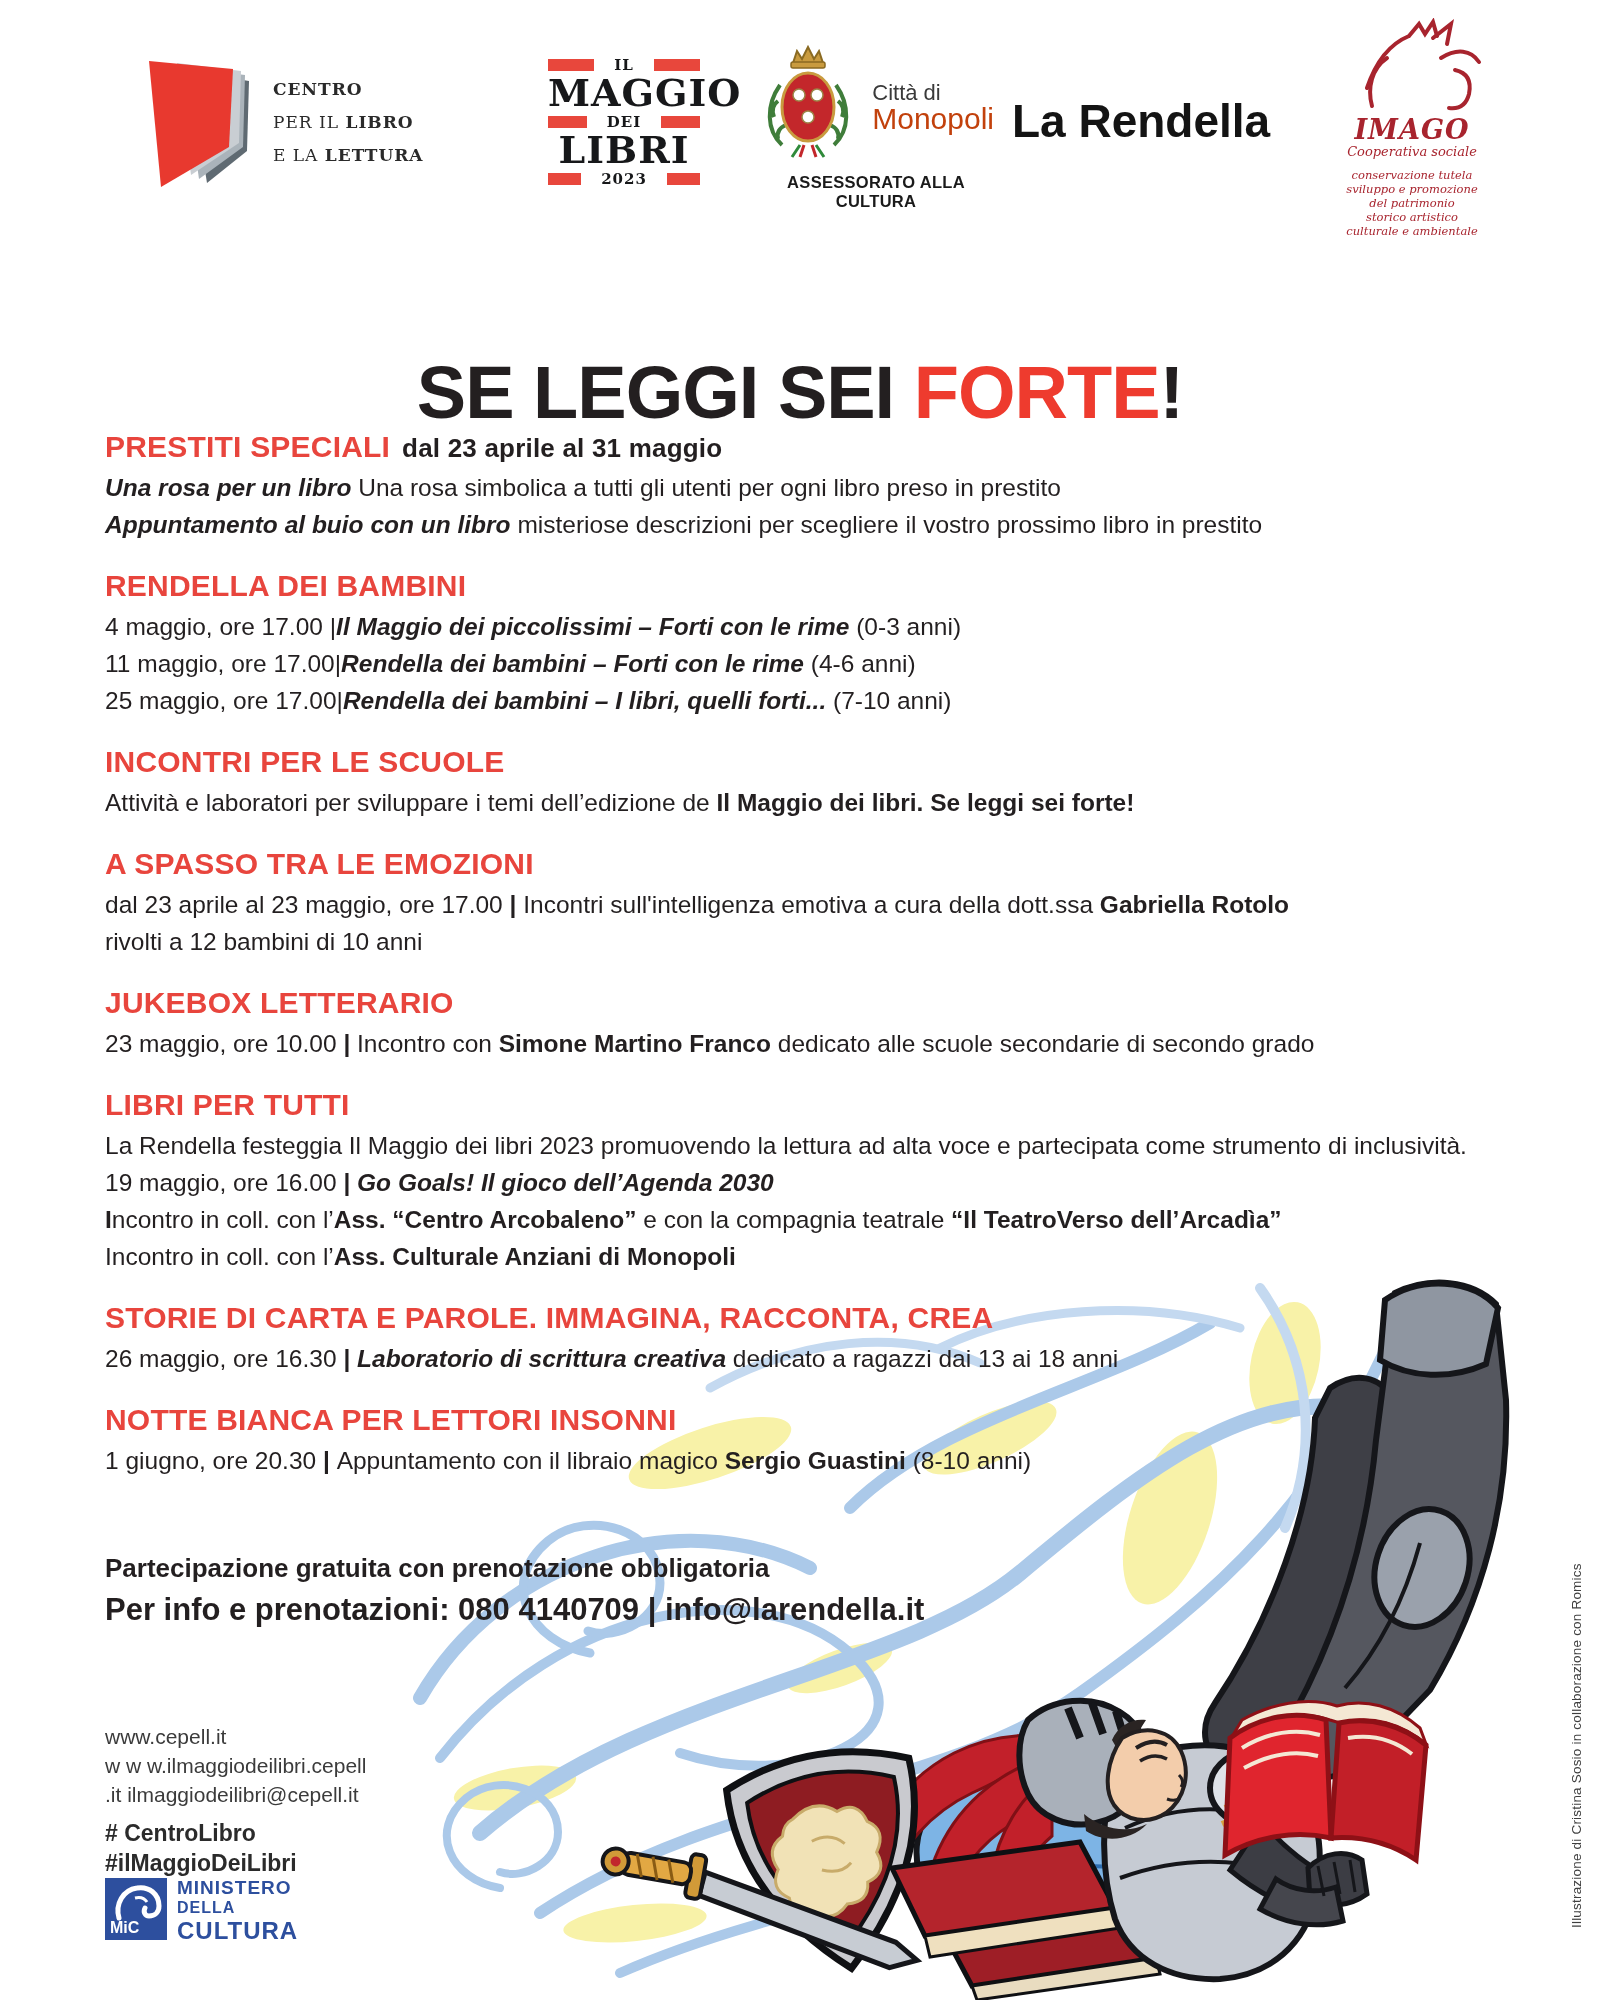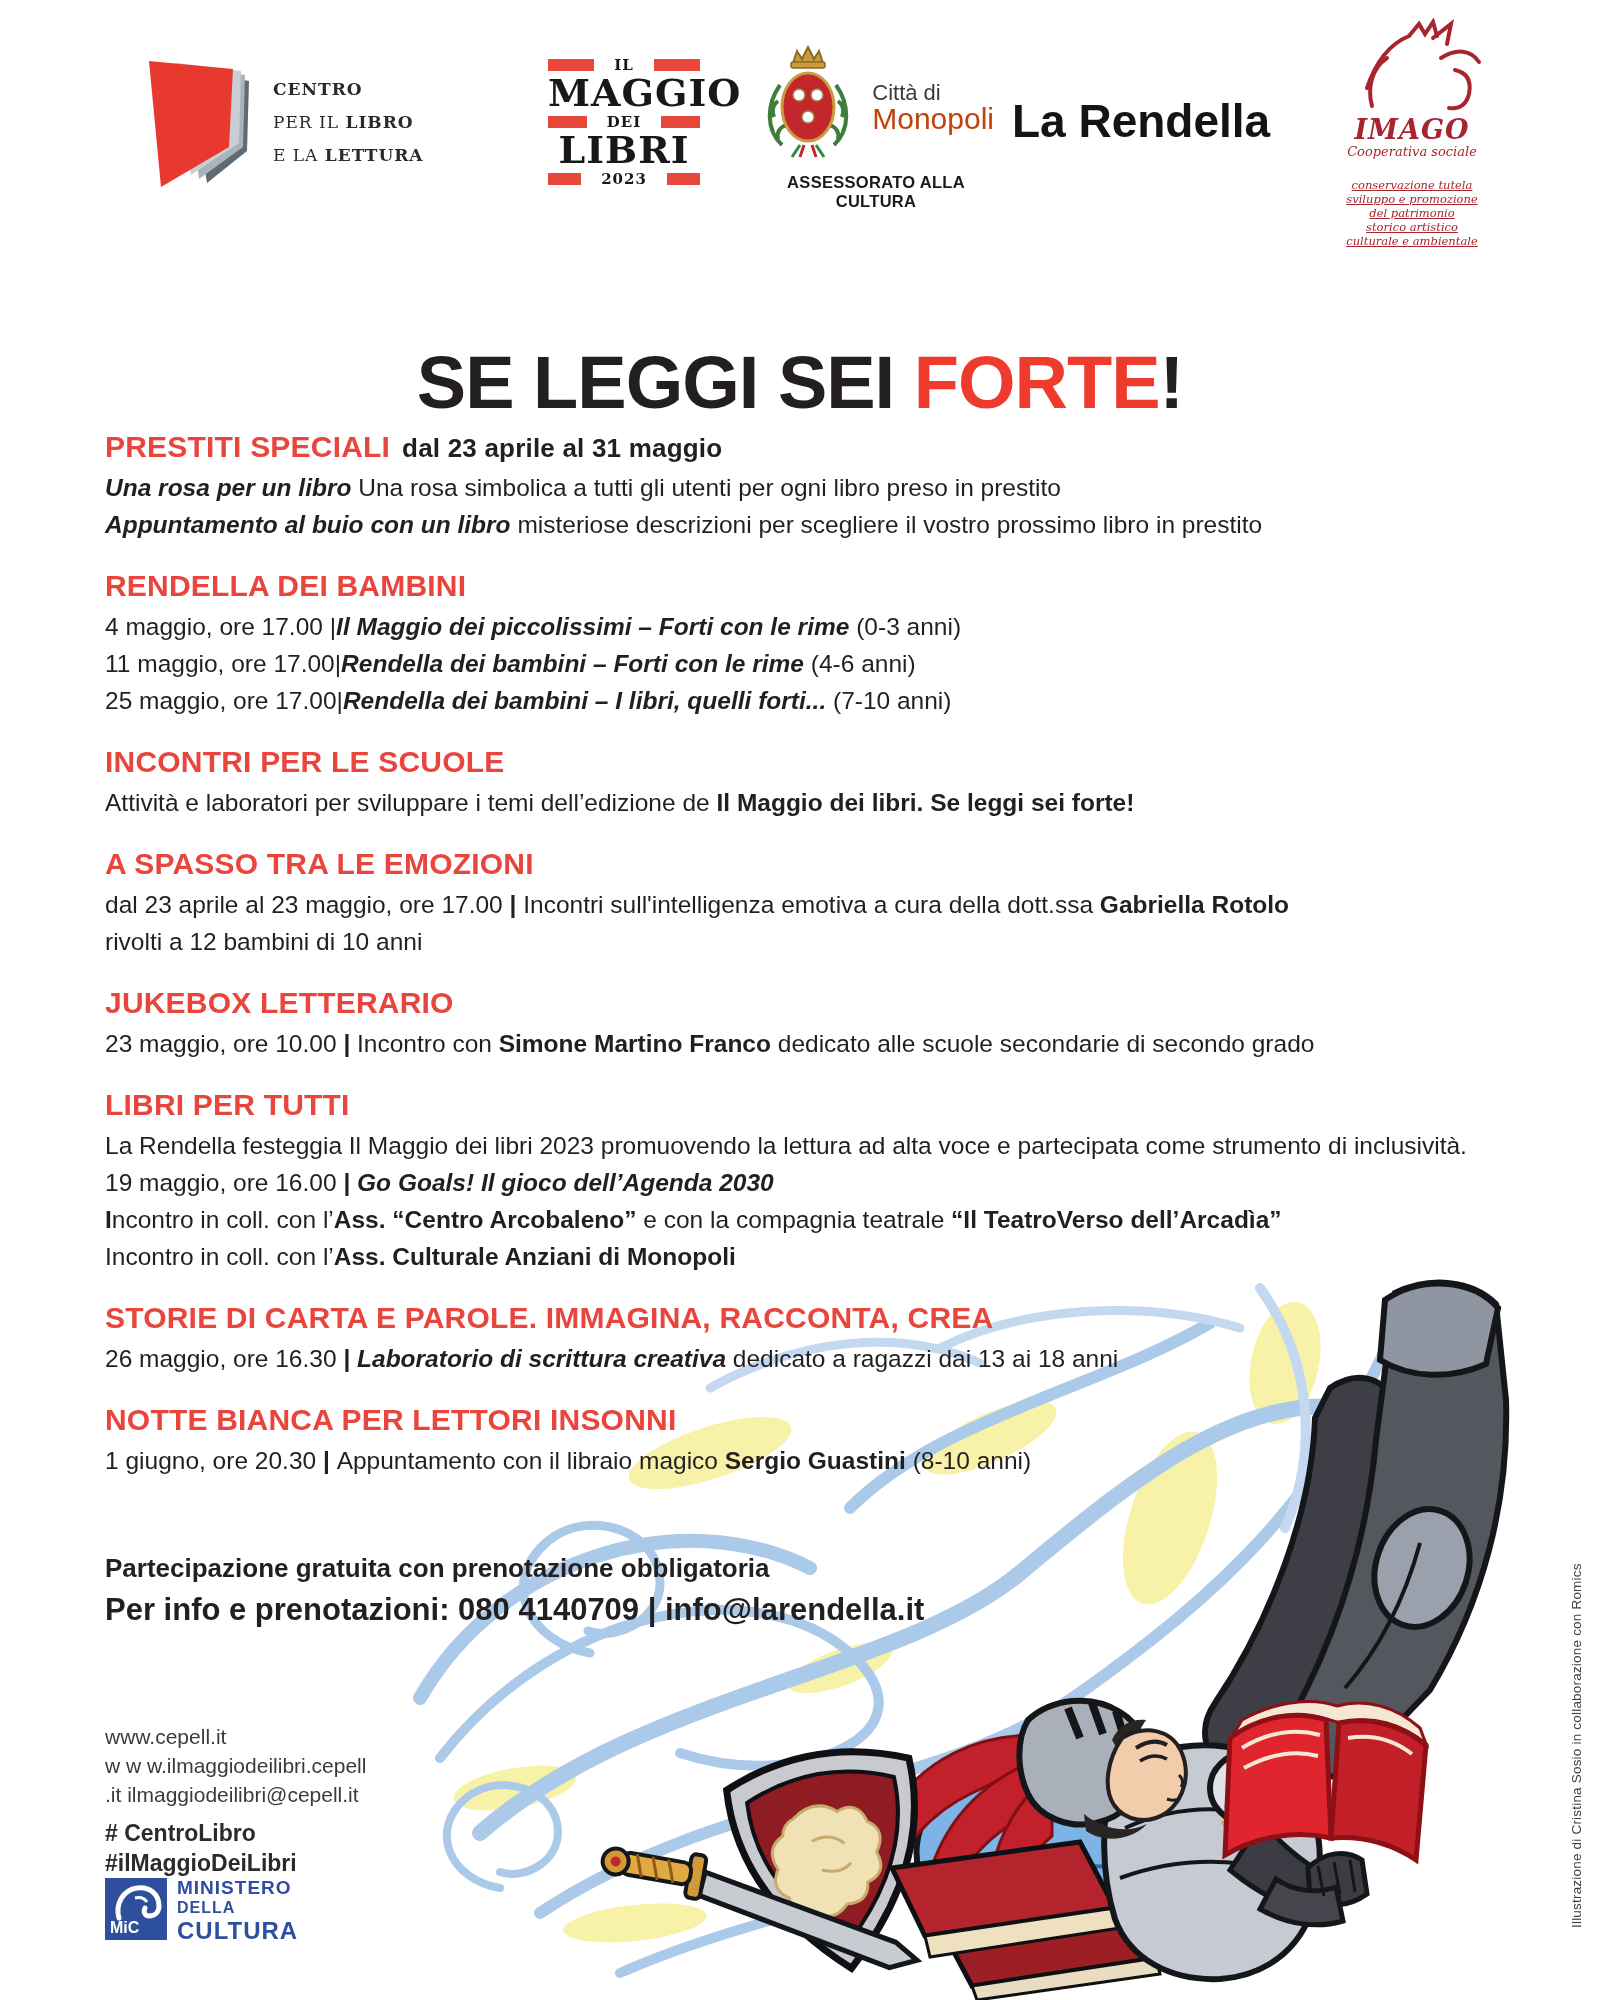--- a/index.html
+++ b/index.html
@@ -22,24 +22,24 @@
   .maggio .big{font-size:38px;letter-spacing:1px;font-weight:bold;line-height:1.02;}
   .monopoli{left:758px;top:45px;width:236px;}
   .monopoli-row{display:flex;align-items:center;gap:10px;justify-content:space-between;}
   .monopoli-city{font-size:22px;color:#3a3a3a;line-height:26px;}
   .monopoli-city .big{display:block;font-size:30px;font-weight:normal;color:#c2410c;}
   .monopoli-sub{margin-top:6px;text-align:center;font-size:16.5px;font-weight:bold;letter-spacing:.3px;color:#1a1a1a;}
   .rendella{left:1012px;top:94px;font-size:46px;font-weight:bold;letter-spacing:0;color:#141414;}
   .imago{left:1322px;top:18px;width:180px;color:#a8242e;text-align:center;}
   .imago-name{font-family:"DejaVu Serif",serif;font-style:italic;font-weight:bold;font-size:27px;letter-spacing:1px;line-height:24px;}
   .imago-type{font-family:"DejaVu Serif",serif;font-style:italic;font-size:13px;margin-top:2px;}
-  .imago-desc{font-family:"DejaVu Serif",serif;font-style:italic;font-size:11.5px;line-height:14px;margin-top:19px;text-decoration:underline;}
-
-  
-  .title{left:0;top:290px;width:100%;text-align:center;font-size:74px;font-weight:bold;
+  .imago-desc{font-family:"DejaVu Serif",serif;font-style:italic;font-size:11.5px;line-height:14px;margin-top:9px;}
+
+  
+  .title{left:0;top:300px;width:100%;text-align:center;font-size:74px;font-weight:bold;
     letter-spacing:-1px;color:#231f20;white-space:nowrap;}
   .title .red{color:#ee3b2e;}
 
   
   .events{left:105px;top:430px;width:1458px;}
   section.event{margin:0 0 26px 0;}
   .ev-head{margin:0 0 5px 0;font-size:30px;font-weight:bold;color:#e8453d;letter-spacing:.2px;}
   .ev-suffix{color:#231f20;font-size:26px;margin-left:12px;}
   .ev-line{margin:0;font-size:24.5px;line-height:37px;}
   .ev-line .b{font-weight:bold;}

